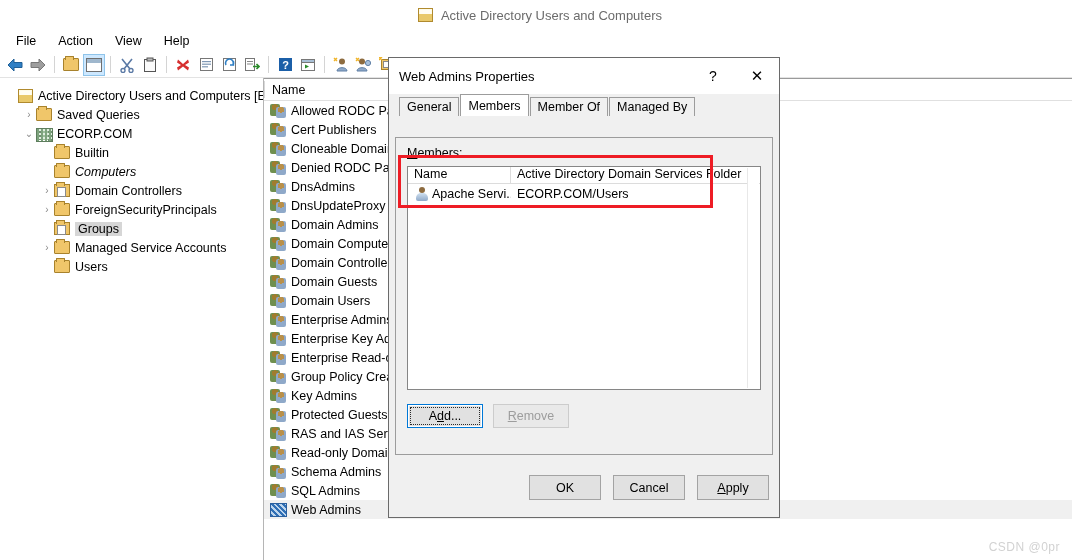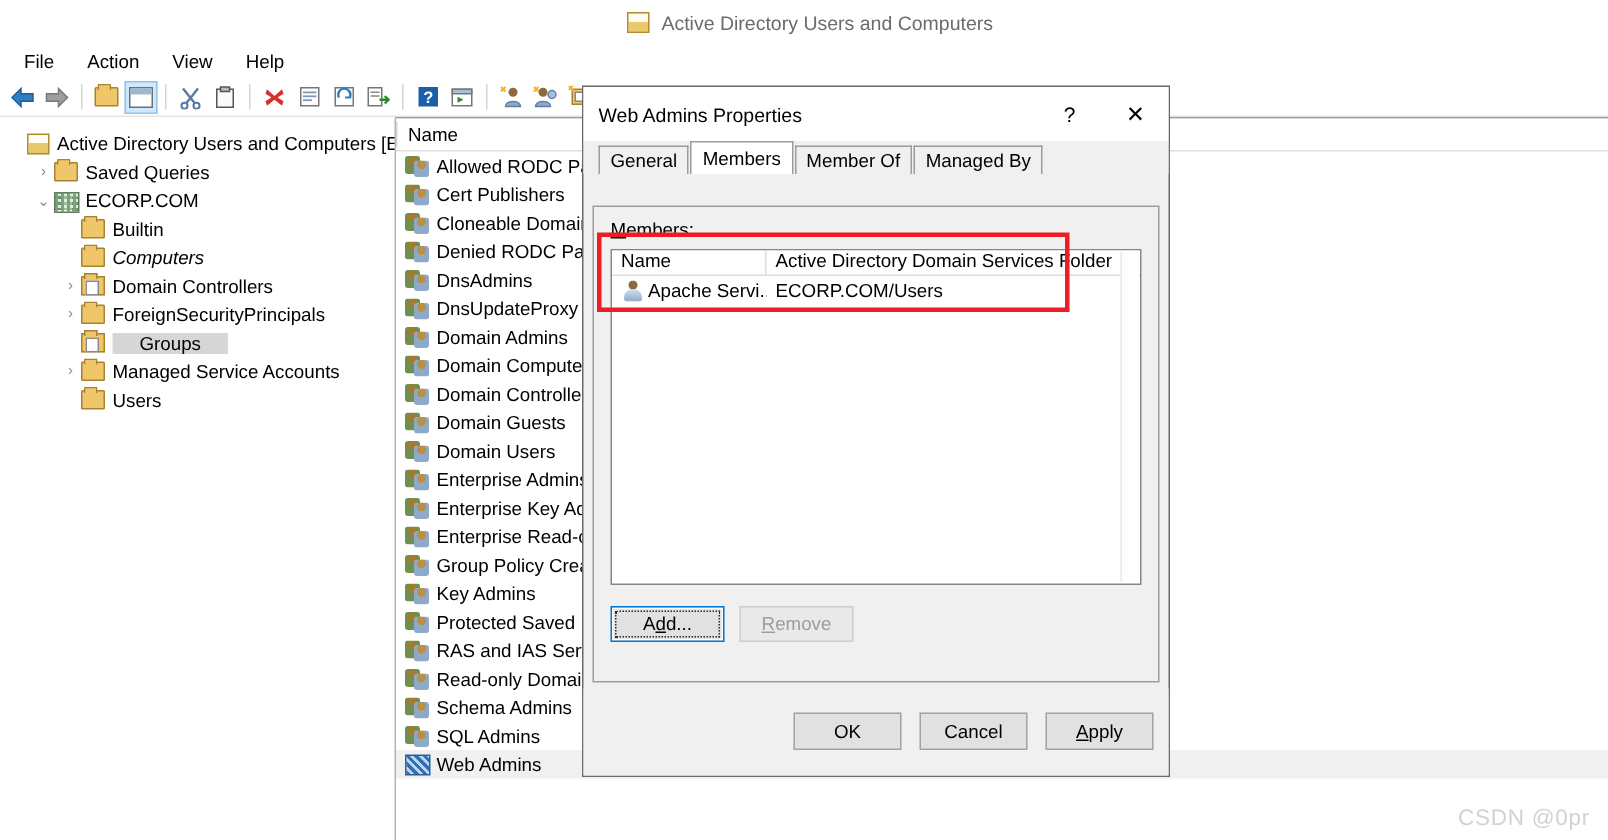--- a/index.html
+++ b/index.html
@@ -62,21 +62,21 @@
     width:264px; background:#ffffff; border-right:1px solid #b5b5b5;
     padding-top:8px; overflow:hidden; position:relative;
   }
   .list-pane { flex:1; background:#ffffff; position:relative; overflow:hidden;
                border-top:1px solid #9a9a9a; }
 
   .tnode { display:flex; align-items:center; height:19px; padding-left:4px; white-space:nowrap; }
   .tnode .twist { width:14px; text-align:center; color:#8c8c8c; font-size:10px; flex:none;}
   .tnode .tico { margin-right:5px; flex:none; }
   .tnode .tlabel { font-size:12.5px; }
-  .tnode.sel .tlabel { background:#d6d6d6; padding:0 18px; }
+  .tnode.sel .tlabel { background:#d6d6d6; padding:0 3px; }
 
   .ic-root { width:15px; height:14px; border:1px solid #b08a2e;
     background:linear-gradient(#fefbe8 0 45%, #e9c96a 45% 100%); position:relative;}
   .ic-root::after{ content:""; position:absolute; left:1px; top:1px; right:1px; height:4px; background:#fffdf2;}
   .ic-domain { width:16px; height:14px; position:relative; }
   .ic-domain::before{ content:""; position:absolute; left:0; top:1px; width:6px; height:12px;
      background:#6f8f6f; box-shadow:6px 0 0 #9bbf9b, 11px 2px 0 -1px #6f8f6f; }
   .ic-domain::after{ content:""; position:absolute; left:0; top:1px; width:15px; height:12px;
      background:
        repeating-linear-gradient(to right, #7da37d 0 2px, transparent 2px 4px),
@@ -171,21 +171,21 @@
   .dlg-footer { position:absolute; left:0; right:0; bottom:0; height:58px; background:#f0f0f0; }
   .dlg-footer .row { position:absolute; right:10px; top:16px; display:flex; gap:12px; }
   .dlg-footer .winbtn { min-width:72px; height:25px; }
 
   
   #red-annot {
     position:absolute; left:398px; top:155px; width:315px; height:53px;
     border:3px solid #ee1c25; pointer-events:none; z-index:50;
   }
 
-  .watermark { position:absolute; right:12px; bottom:6px; font-size:15px; color:#d2d2d2;
+  .watermark { position:absolute; right:12px; bottom:6px; font-size:12px; color:#d2d2d2;
                letter-spacing:.5px; }
   u.acc { text-decoration:underline; }
 </style>
 </head>
 <body>
 
 <div id="mmc-window">
 
   <div class="titlebar">
     <span class="app-icon"></span>
@@ -487,21 +487,21 @@
             <div class="lvname">
               <span class="ic ic-group"></span>
               <span class="lvtext">Key Admins</span>
             </div>
             <div class="lvtype"></div>
             <div class="lvdesc"></div>
           </div>
           <div class="lv-row">
             <div class="lvname">
               <span class="ic ic-group"></span>
-              <span class="lvtext">Protected Saved</span>
+              <span class="lvtext">Protected Guests</span>
             </div>
             <div class="lvtype"></div>
             <div class="lvdesc"></div>
           </div>
           <div class="lv-row">
             <div class="lvname">
               <span class="ic ic-group"></span>
               <span class="lvtext">RAS and IAS Servers</span>
             </div>
             <div class="lvtype"></div>

